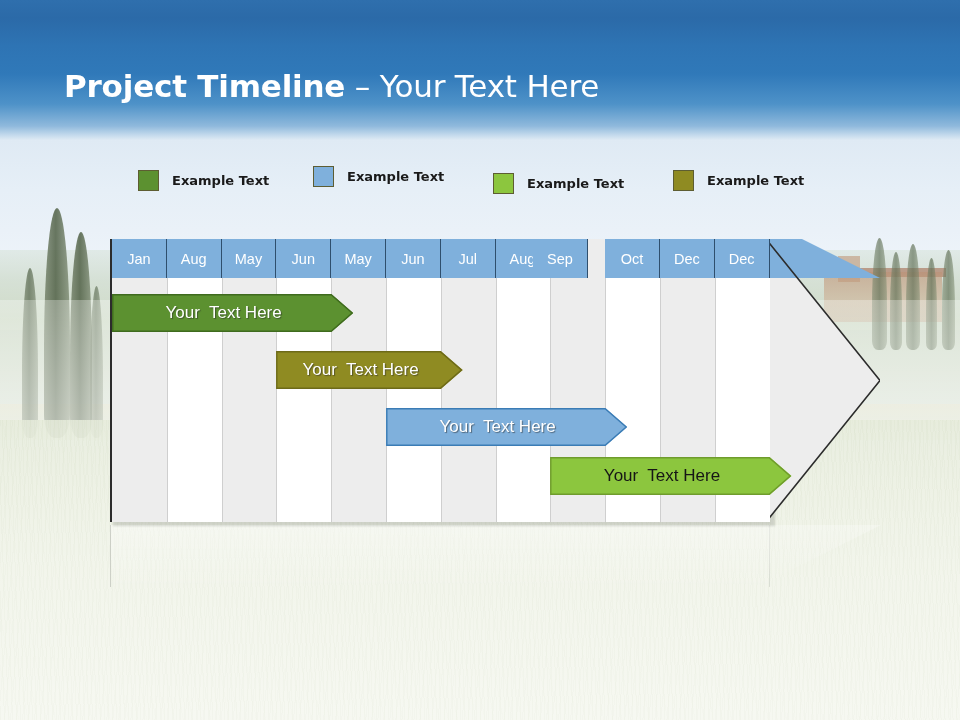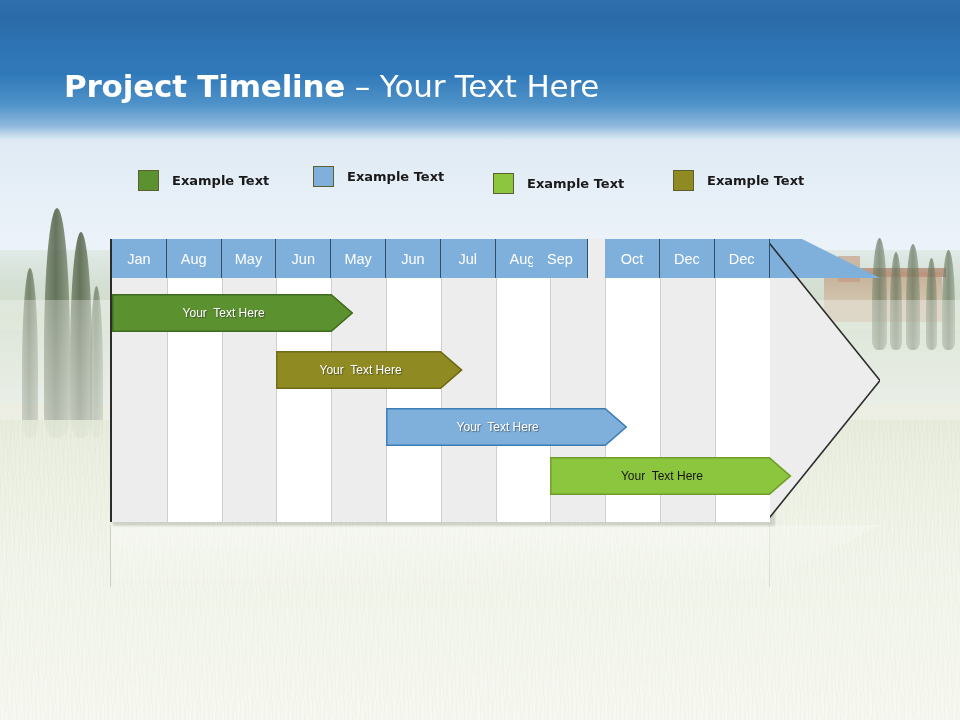--- a/index.html
+++ b/index.html
@@ -201,21 +201,21 @@
     height: 38px;
     display: flex; align-items: center; justify-content: center;
   }
   .bar .bar-shape {
     position: absolute; inset: 0;
     clip-path: polygon(0 0, calc(100% - 22px) 0, 100% 50%, calc(100% - 22px) 100%, 0 100%);
   }
   .bar .bar-label {
     position: relative;
     z-index: 2;
-    font-size: 12px;
+    font-size: 17px;
     white-space: pre;
     font-family: "Liberation Sans", sans-serif;
     padding-right: 18px;
   }
   .bar.light .bar-label { color: #ffffff; text-shadow: 1px 1px 1px rgba(40,40,40,.55); }
   .bar.dark  .bar-label { color: #161616; }
 
   
   .reflection {
     position: absolute; left: 110px; top: 525px; width: 660px; height: 62px;

